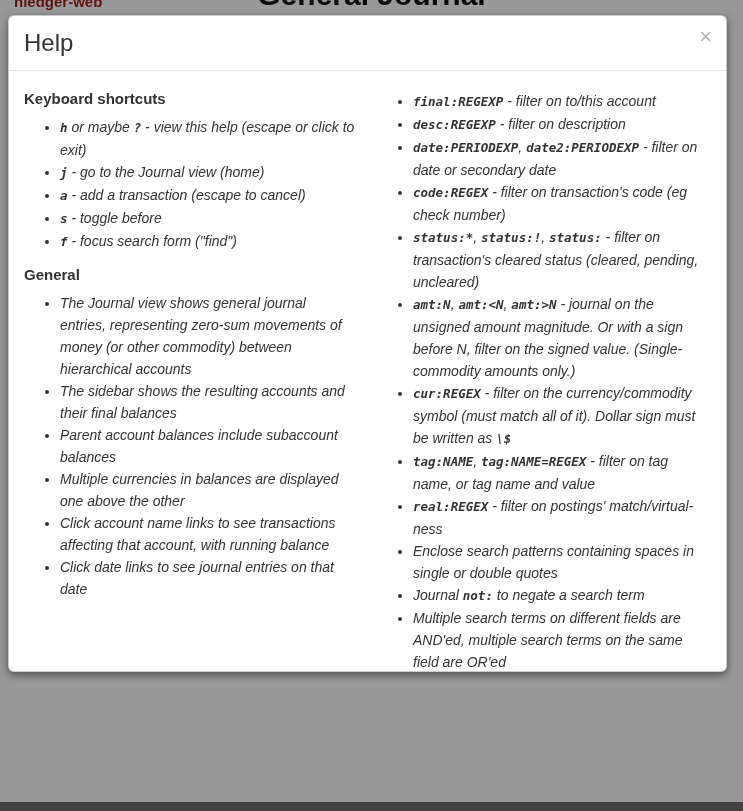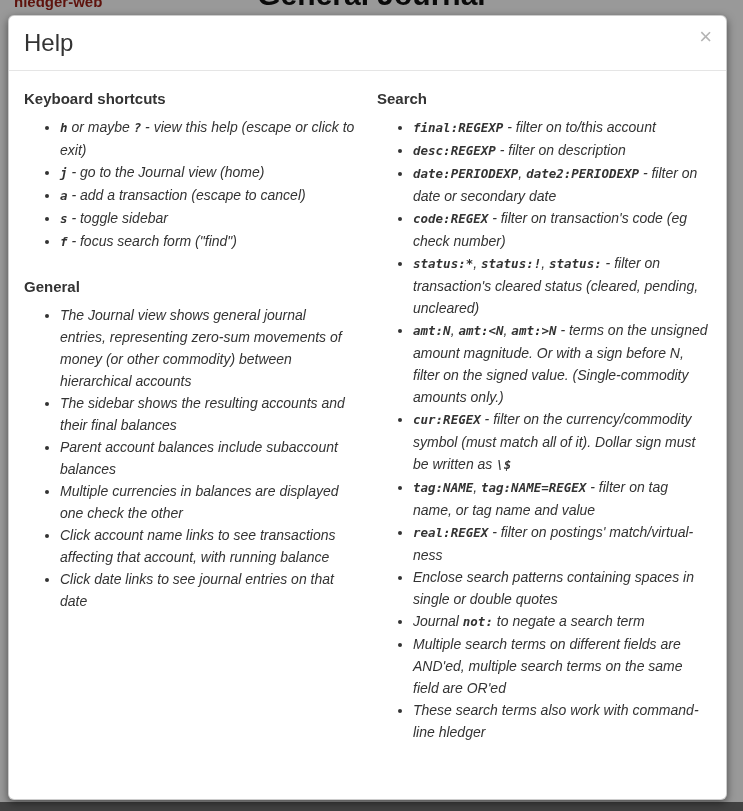--- a/index.html
+++ b/index.html
@@ -15,40 +15,40 @@
     font-size:15px;font-weight:bold;color:#9d1f15;text-decoration:none;
   }
   .page-heading{
     position:absolute;top:-22px;left:0;right:0;text-align:center;
     font-size:30px;font-weight:bold;color:#111;margin:0;
   }
   .page-bottom-band{position:absolute;left:0;right:0;bottom:0;height:9px;background:#6e6e6e;}
   .backdrop{position:absolute;inset:0;background:rgba(0,0,0,0.40);}
   
   .modal-box{
-    position:absolute;left:8px;top:15px;width:719px;height:785px;
+    position:absolute;left:8px;top:15px;width:719px;height:657px;
     background:#fff;border:1px solid rgba(0,0,0,0.2);border-radius:6px;
     box-shadow:0 3px 9px rgba(0,0,0,0.5);
     display:flex;flex-direction:column;box-sizing:border-box;overflow:hidden;
   }
   .modal-header{
     position:relative;padding:13px 15px 12px 15px;border-bottom:1px solid #e5e5e5;flex:0 0 auto;
   }
   .modal-title{margin:0;font-size:24px;font-weight:500;color:#333;line-height:1.2;}
   .close-btn{
     position:absolute;top:10px;right:14px;background:none;border:none;padding:0;
     font-size:22px;line-height:1;color:#b4b4b4;cursor:pointer;font-family:inherit;
   }
   .modal-body{
     flex:1 1 auto;display:flex;gap:22px;box-sizing:border-box;
     padding:19px 18px 20px 15px;overflow:hidden;
     font-size:14px;color:#333;
   }
   .help-col{flex:1 1 0;min-width:0;}
-  .section + .section{margin-top:25px;}
+  .section + .section{margin-top:13px;}
   .section h3{margin:0 0 9px 0;font-size:15px;font-weight:bold;color:#333;}
   .section ul{margin:0;padding:0 0 0 36px;font-style:italic;}
   .section li{line-height:22px;margin:0;color:#333;}
   .section code{
     font-family:"DejaVu Sans Mono","Liberation Mono",monospace;
     font-weight:bold;font-size:12.5px;color:#333;
   }
 </style>
 </head>
 <body>
@@ -67,46 +67,45 @@
     <button class="close-btn">×</button>
   </div>
   <div class="modal-body">
     <div class="help-col" id="col-left">
         <div class="section">
           <h3>Keyboard shortcuts</h3>
           <ul>
             <li><code>h</code><span> or maybe </span><code>?</code><span> - view this help (escape or click to exit)</span></li>
             <li><code>j</code><span> - go to the Journal view (home)</span></li>
             <li><code>a</code><span> - add a transaction (escape to cancel)</span></li>
-            <li><code>s</code><span> - toggle sidebar</span></li>
+            <li><code>s</code><span> - toggle before</span></li>
             <li><code>f</code><span> - focus search form ("find")</span></li>
           </ul>
         </div>
         <div class="section">
           <h3>General</h3>
           <ul>
             <li><span>The Journal view shows general journal entries, representing zero-sum movements of money (or other commodity) between hierarchical accounts</span></li>
             <li><span>The sidebar shows the resulting accounts and their final balances</span></li>
             <li><span>Parent account balances include subaccount balances</span></li>
-            <li><span>Multiple currencies in balances are displayed one check the other</span></li>
+            <li><span>Multiple currencies in balances are displayed one above the other</span></li>
             <li><span>Click account name links to see transactions affecting that account, with running balance</span></li>
             <li><span>Click date links to see journal entries on that date</span></li>
           </ul>
         </div>
       </div>
     <div class="help-col" id="col-right">
         <div class="section">
-          <h3>Search</h3>
           <ul>
             <li><code>final:REGEXP</code><span> - filter on to/this account</span></li>
             <li><code>desc:REGEXP</code><span> - filter on description</span></li>
             <li><code>date:PERIODEXP</code><span>, </span><code>date2:PERIODEXP</code><span> - filter on date or secondary date</span></li>
             <li><code>code:REGEX</code><span> - filter on transaction's code (eg check number)</span></li>
             <li><code>status:*</code><span>, </span><code>status:!</code><span>, </span><code>status:</code><span> - filter on transaction's cleared status (cleared, pending, uncleared)</span></li>
-            <li><code>amt:N</code><span>, </span><code>amt:&lt;N</code><span>, </span><code>amt:&gt;N</code><span> - terms on the unsigned amount magnitude. Or with a sign before N, filter on the signed value. (Single-commodity amounts only.)</span></li>
+            <li><code>amt:N</code><span>, </span><code>amt:&lt;N</code><span>, </span><code>amt:&gt;N</code><span> - journal on the unsigned amount magnitude. Or with a sign before N, filter on the signed value. (Single-commodity amounts only.)</span></li>
             <li><code>cur:REGEX</code><span> - filter on the currency/commodity symbol (must match all of it). Dollar sign must be written as </span><code>\$</code></li>
             <li><code>tag:NAME</code><span>, </span><code>tag:NAME=REGEX</code><span> - filter on tag name, or tag name and value</span></li>
             <li><code>real:REGEX</code><span> - filter on postings' match/virtual-ness</span></li>
             <li><span>Enclose search patterns containing spaces in single or double quotes</span></li>
             <li><span>Journal </span><code>not:</code><span> to negate a search term</span></li>
             <li><span>Multiple search terms on different fields are AND'ed, multiple search terms on the same field are OR'ed</span></li>
             <li><span>These search terms also work with command-line hledger</span></li>
           </ul>
         </div>
       </div>

